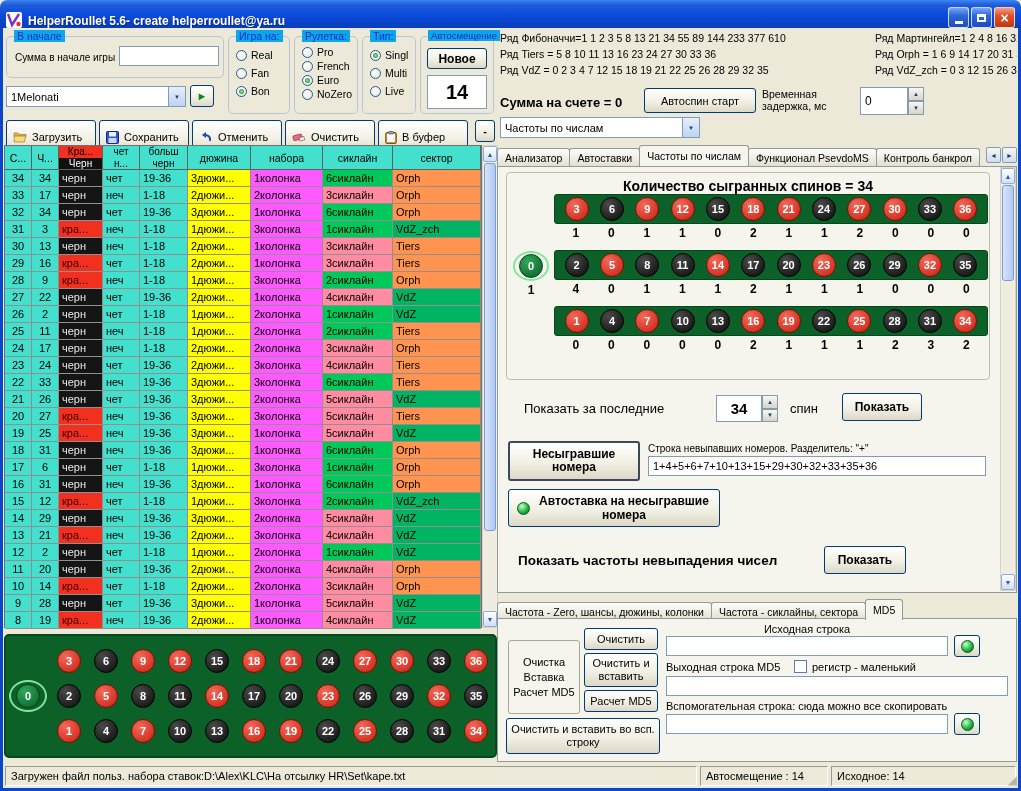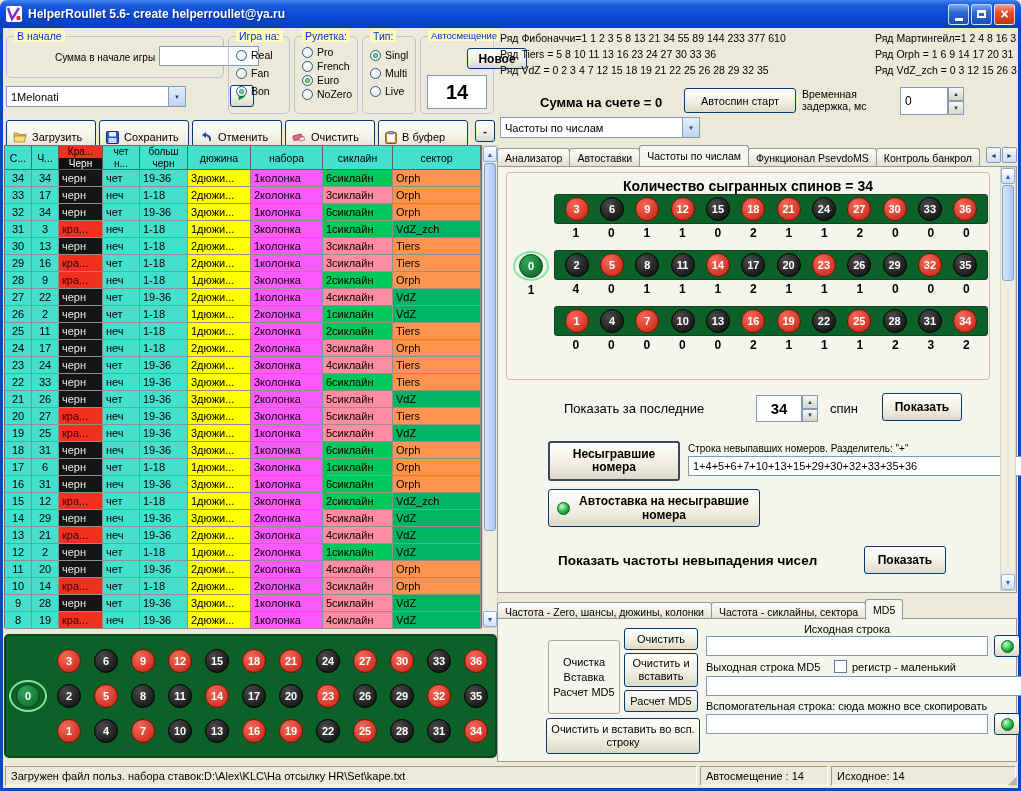--- a/index.html
+++ b/index.html
@@ -3,38 +3,38 @@
 <meta charset="utf-8">
 <style>
   * { box-sizing: border-box; margin: 0; padding: 0; }
   html,body { background:#4A6A9A; }
   body { font-family:"Liberation Sans", sans-serif; }
   .window { position:relative; width:1021px; height:791px; overflow:hidden; background:#ECE9D8; }
 
   
   .titlebar { position:absolute; left:0; top:0; width:1021px; height:28px;
     background:linear-gradient(180deg,#3D85F5 0%,#1E5CD8 18%,#0B4ADC 55%,#0A3EB8 100%);
-    border-radius:7px 7px 0 0; display:flex; align-items:center; padding:0 6px; gap:6px; }
+    border-radius:7px 7px 0 0; display:flex; align-items:flex-end; padding:0 6px; gap:6px; }
   .apptitle { color:#fff; font-weight:bold; font-size:12px; flex:1; text-shadow:1px 1px 1px #082878; white-space:nowrap; overflow:hidden; }
   .tbtns { display:flex; gap:2px; }
   .tb { width:21px; height:21px; border-radius:3px; border:1px solid rgba(255,255,255,.75);
         display:flex; align-items:center; justify-content:center; }
   .tb.min,.tb.max { background:linear-gradient(#78A6F8,#2E66D8 40%,#1C4CC0); }
   .tb.cls { background:linear-gradient(#F4A088,#E05028 40%,#C03810); color:#fff; font-weight:bold; font-size:14px; line-height:1; }
   .glyph-min { width:8px; height:3px; background:#fff; display:block; margin-top:10px; }
   .glyph-max { width:9px; height:8px; border:2px solid #fff; border-top-width:3px; display:block; }
   .frame-l { position:absolute; left:0; top:28px; width:3px; height:763px; background:#0A47C8; }
   .frame-r { position:absolute; right:0; top:28px; width:3px; height:763px; background:#0A47C8; }
   .frame-b { position:absolute; left:0; top:788px; width:1021px; height:3px; background:#0A47C8; }
   .client { position:absolute; left:3px; top:28px; width:1015px; height:760px; background:#ECE9D8; }
 
   
-  .abs { position:absolute;margin-left:40px; }
+  .abs { position:absolute; }
   .gb { position:absolute; border:1px solid #B7C6D6; border-radius:5px; }
-  .gb .gl { position:absolute; top:-7px; left:7px; background:#fef9c3; padding:0 3px; font-size:10.5px; color:#0033CC; white-space:nowrap; }
+  .gb .gl { position:absolute; top:-7px; left:7px; background:#0ea5e9; padding:0 3px; font-size:10.5px; color:#0033CC; white-space:nowrap; }
   .btn { display:flex; align-items:center; justify-content:center; border:1px solid #003C74; border-radius:3px;
          background:linear-gradient(180deg,#FFFFFF,#F2F0E4 55%,#DDD8C8); font-size:11px; color:#000; overflow:hidden; }
   .btn.bold { font-weight:bold; font-size:12px; }
   .btn.wrap { white-space:normal; text-align:center; line-height:13px; padding:2px; }
   .inp { background:#fff; border:1px solid #7F9DB9; font-size:11px; display:flex; align-items:center; padding:1px 4px;
          white-space:nowrap; overflow:hidden; }
   .combo { position:absolute; background:#fff; border:1px solid #7F9DB9; display:flex; align-items:stretch; }
   .combo .cv { flex:1; display:flex; align-items:center; padding:0 4px; font-size:11px; white-space:nowrap; overflow:hidden; }
   .combo .ca { width:17px; display:flex; align-items:center; justify-content:center; font-size:6px; color:#1D3C78;
                background:linear-gradient(#E6EEFA,#BFD3F2); border-left:1px solid #7F9DB9; }

